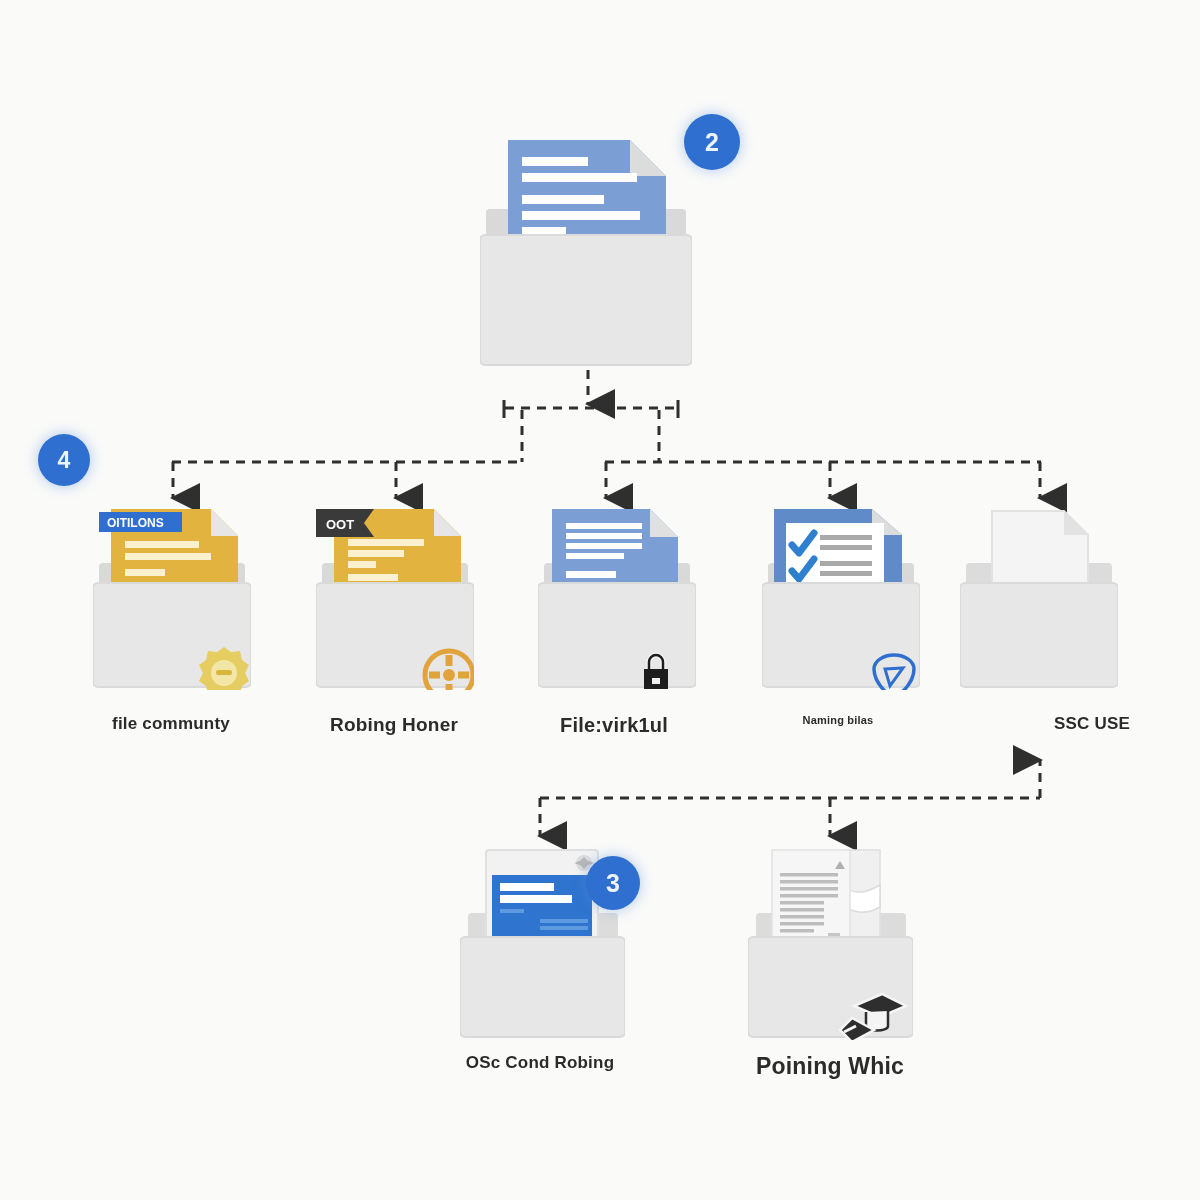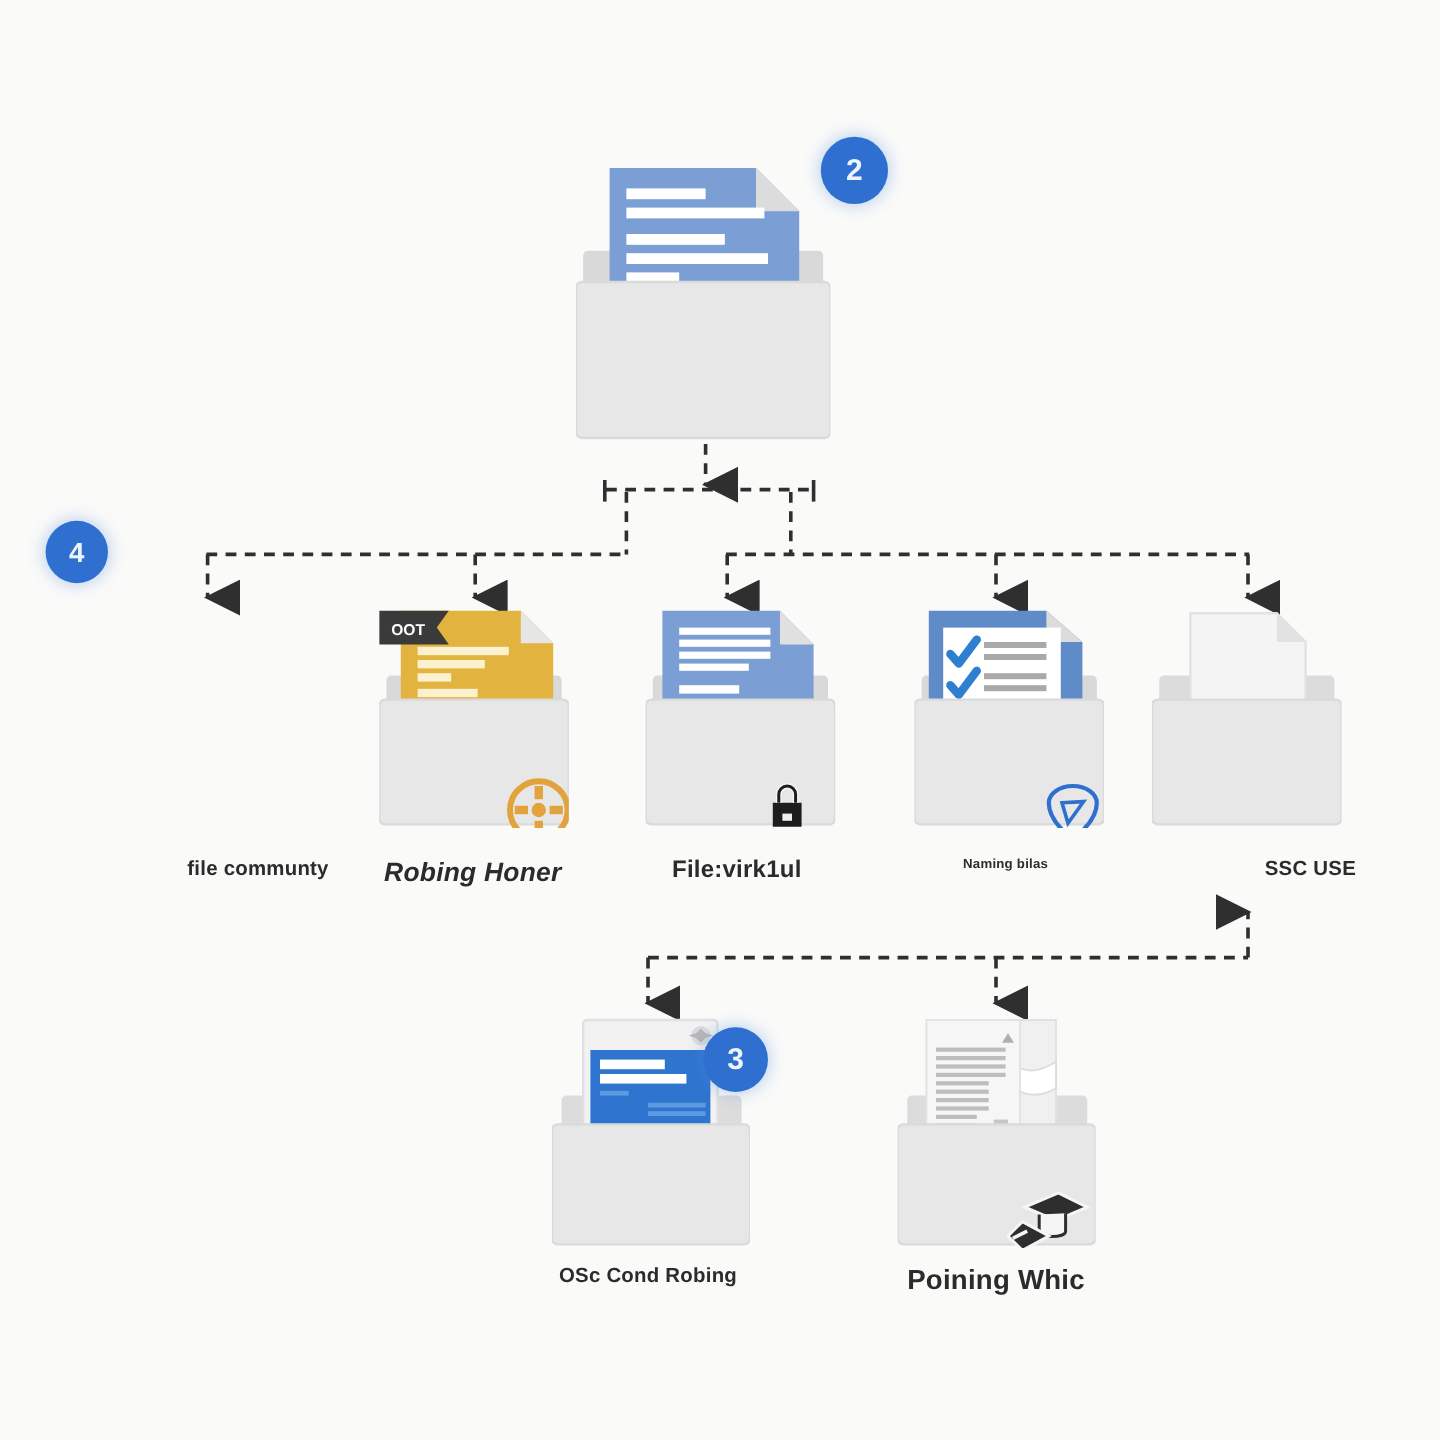--- a/index.html
+++ b/index.html
@@ -88,21 +88,44 @@
         <rect x="42" y="38" width="115" height="9" fill="#ffffff"></rect>
         <rect x="42" y="60" width="82" height="9" fill="#ffffff"></rect>
         <rect x="42" y="76" width="118" height="9" fill="#ffffff"></rect>
         <rect x="42" y="92" width="44" height="9" fill="#ffffff"></rect>
       </g>
 
       <rect x="0" y="100" width="212" height="130" rx="5" fill="#e7e7e7" stroke="#dadada" stroke-width="2"></rect>
     </svg>
   </div>
 
-  <div class="node-label" style="left:171px;top:714px;font-size:17px;margin-left:44px;">file communty</div>
+  <div class="node" style="left:93px;top:505px;width:158px;height:185px;">
+    <svg width="158" height="185" viewBox="0 0 158 185">
+      <rect x="6" y="58" width="146" height="32" rx="4" fill="#d9d9d9"></rect>
+      <g>
+        <path d="M18,4 L118,4 L145,31 L145,82 L18,82 Z" fill="#e2b33f"></path>
+        <path d="M118,4 L145,31 L118,31 Z" fill="#e6e6e6"></path>
+        <rect x="32" y="36" width="74" height="7" fill="#fbf1cf"></rect>
+        <rect x="32" y="48" width="86" height="7" fill="#fbf1cf"></rect>
+        <rect x="32" y="64" width="40" height="7" fill="#fbf1cf"></rect>
+      </g>
+      <g>
+        <rect x="6" y="7" width="83" height="20" fill="#2f6fd0"></rect>
+        <text x="14" y="22" font-family="Liberation Sans, sans-serif" font-size="12" font-weight="bold" fill="#ffffff">OITILONS</text>
+      </g>
+      <rect x="0" y="78" width="158" height="104" rx="5" fill="#e7e7e7" stroke="#dadada" stroke-width="2"></rect>
+
+      <g transform="translate(131,168)">
+        <path d="M0,-26 L7,-21 L16,-22 L18,-13 L25,-8 L21,0 L25,8 L18,13 L16,22 L7,21 L0,26 L-7,21 L-16,22 L-18,13 L-25,8 L-21,0 L-25,-8 L-18,-13 L-16,-22 L-7,-21 Z" fill="#e6cb5a" opacity=".95"></path>
+        <circle cx="0" cy="0" r="13" fill="#f3e7a8"></circle>
+        <rect x="-8" y="-3" width="16" height="5" rx="2" fill="#d8b83c"></rect>
+      </g>
+    </svg>
+  </div>
+  <div class="node-label" style="left:171px;top:714px;font-size:17px;">file communty</div>
 
   <div class="node" style="left:316px;top:505px;width:158px;height:185px;text-align:center;">
     <svg width="158" height="185" viewBox="0 0 158 185">
       <rect x="6" y="58" width="146" height="32" rx="4" fill="#d9d9d9"></rect>
       <g>
         <path d="M18,4 L118,4 L145,31 L145,82 L18,82 Z" fill="#e2b33f"></path>
         <path d="M118,4 L145,31 L118,31 Z" fill="#e6e6e6"></path>
         <rect x="32" y="34" width="76" height="7" fill="#fbf1cf"></rect>
         <rect x="32" y="45" width="56" height="7" fill="#fbf1cf"></rect>
         <rect x="32" y="56" width="28" height="7" fill="#fbf1cf"></rect>
@@ -117,21 +140,21 @@
       <g transform="translate(133,170)">
         <circle cx="0" cy="0" r="24" fill="none" stroke="#e2a33c" stroke-width="5"></circle>
         <circle cx="0" cy="0" r="6" fill="#e2a33c"></circle>
         <rect x="-3.5" y="-20" width="7" height="11" fill="#e2a33c"></rect>
         <rect x="-3.5" y="9" width="7" height="11" fill="#e2a33c"></rect>
         <rect x="-20" y="-3.5" width="11" height="7" fill="#e2a33c"></rect>
         <rect x="9" y="-3.5" width="11" height="7" fill="#e2a33c"></rect>
       </g>
     </svg>
   </div>
-  <div class="node-label" style="left:394px;top:714px;font-size:22px;font-style:italic;">Robing Honer</div>
+  <div class="node-label" style="left:394px;top:714px;font-size:19px;">Robing Honer</div>
 
   <div class="node" style="left:538px;top:505px;width:158px;height:185px;">
     <svg width="158" height="185" viewBox="0 0 158 185">
       <rect x="6" y="58" width="146" height="32" rx="4" fill="#d9d9d9"></rect>
       <g>
         <path d="M14,4 L112,4 L140,32 L140,82 L14,82 Z" fill="#7b9fd4"></path>
         <path d="M112,4 L140,32 L112,32 Z" fill="#e0e0e0"></path>
         <rect x="28" y="18" width="76" height="6" fill="#ffffff"></rect>
         <rect x="28" y="28" width="76" height="6" fill="#ffffff"></rect>
         <rect x="28" y="38" width="76" height="6" fill="#ffffff"></rect>

